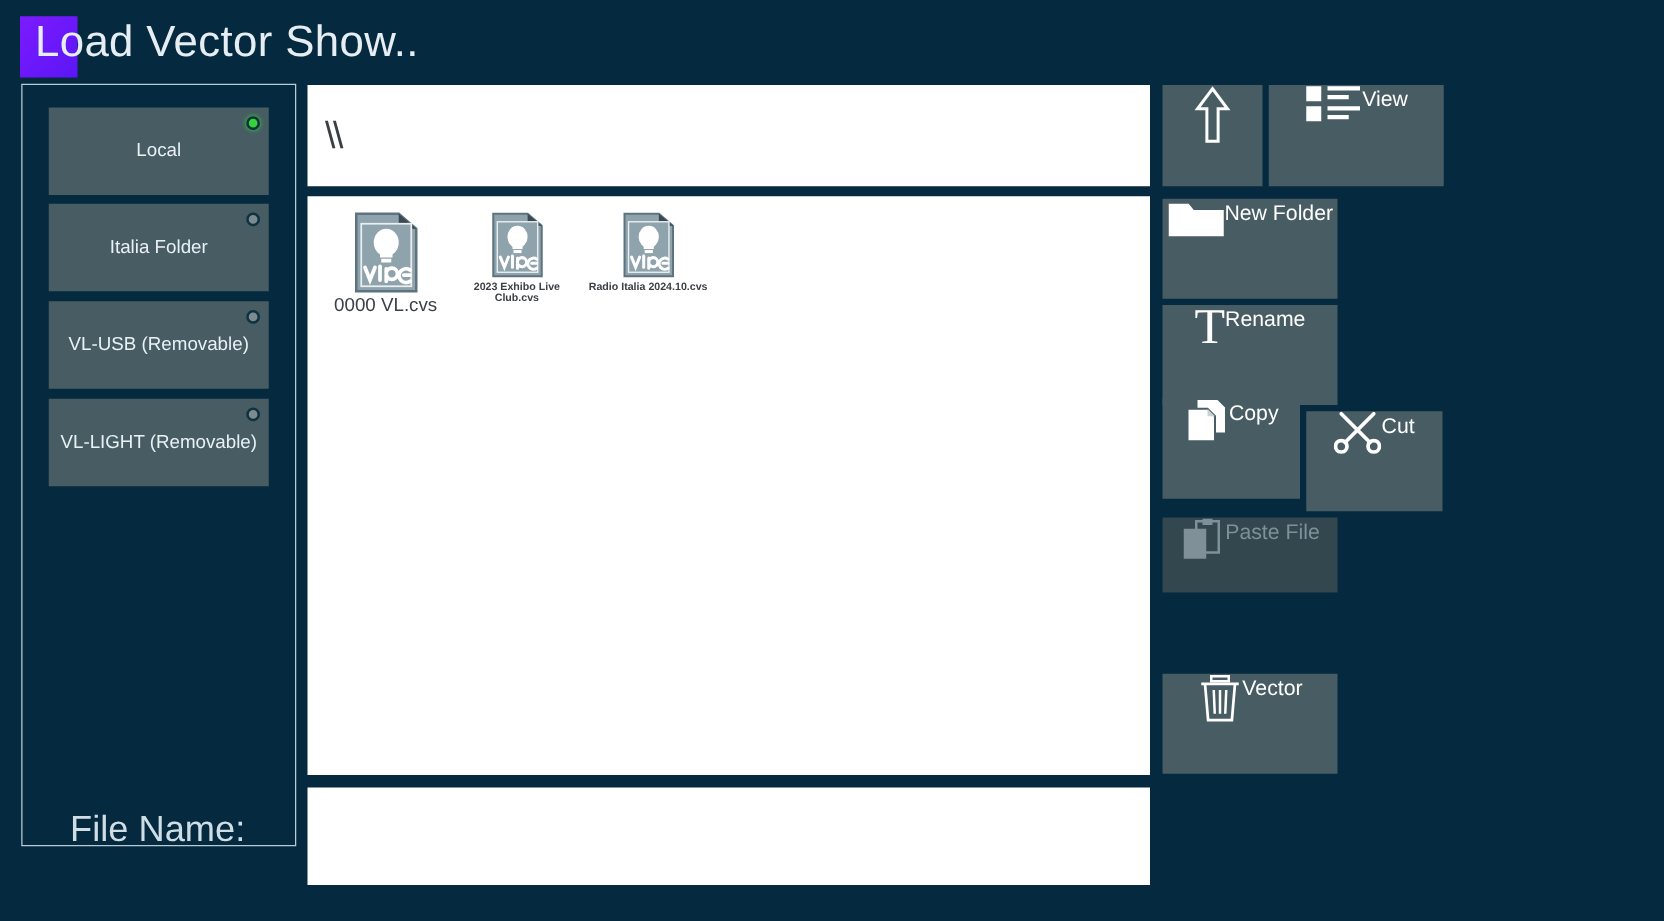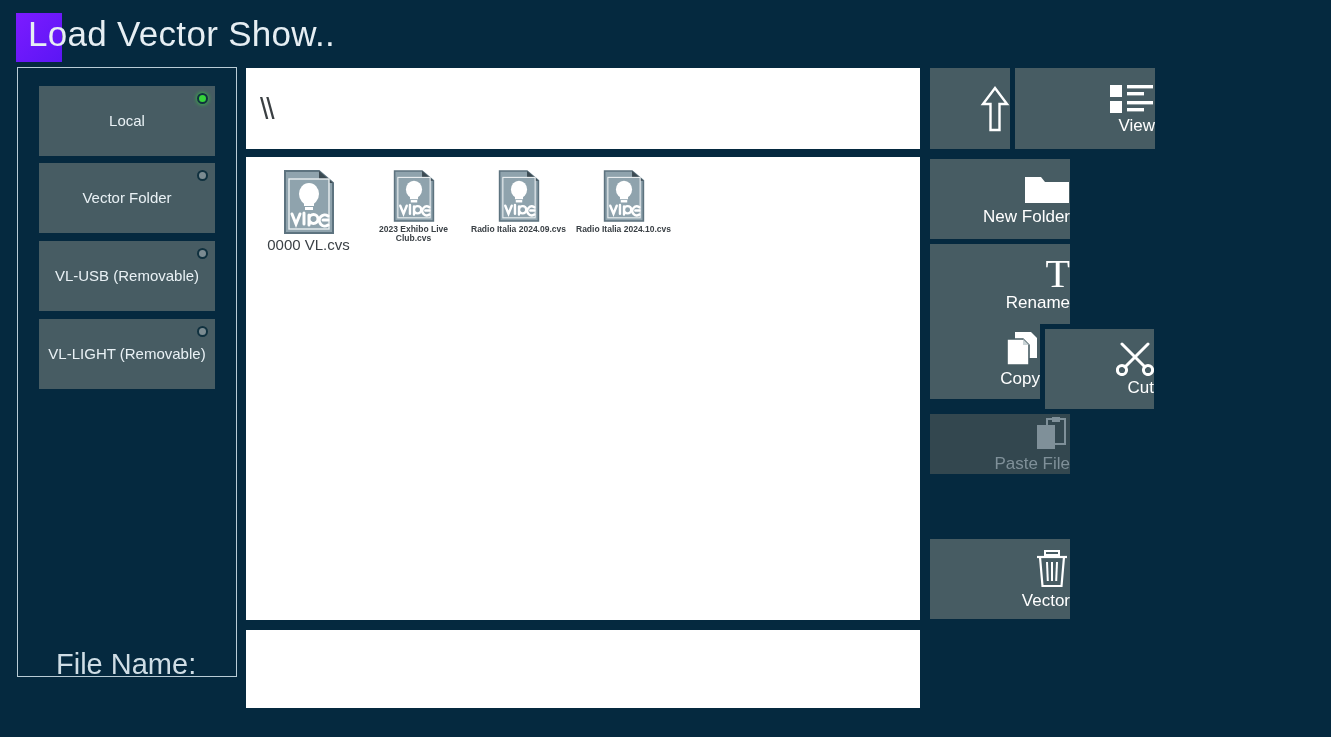--- a/index.html
+++ b/index.html
@@ -147,22 +147,22 @@
   .file-item.small .file-icon { width: 42px; height: 54px; }
 
   
   .tool-btn {
     position: absolute;
     background: #475c63;
     border: none;
     cursor: pointer;
     color: #ffffff;
     display: flex;
-    flex-direction: column;
-    align-items: flex-end;
+    flex-direction: row;
+    align-items: flex-start;
     justify-content: center;
     font-family: "Liberation Sans", sans-serif;
     padding: 0;
   }
   .tool-btn.disabled {
     background: #33474f;
     color: #7f9099;
     cursor: default;
   }
   .tool-label {
@@ -213,21 +213,21 @@
   <div id="app-title">Load Vector Show..</div>
 </div>
 
 <div id="sidebar">
     <button class="drive-btn" style="top: 18px;">
       <span class="led on"></span>
       <span class="drive-label">Local</span>
     </button>
     <button class="drive-btn" style="top: 95px;">
       <span class="led"></span>
-      <span class="drive-label">Vector Folder</span>
+      <span class="drive-label">Italia Folder</span>
     </button>
     <button class="drive-btn" style="top: 173px;">
       <span class="led"></span>
       <span class="drive-label">VL-USB (Removable)</span>
     </button>
     <button class="drive-btn" style="top: 251px;">
       <span class="led"></span>
       <span class="drive-label">VL-LIGHT (Removable)</span>
     </button>
   </div>
@@ -279,37 +279,20 @@
           <ellipse cx="26" cy="25" rx="10" ry="11" fill="#ffffff"></ellipse>
           <rect x="21" y="33" width="10" height="4" fill="#ffffff"></rect>
           <rect x="22" y="38" width="8" height="3" fill="#ffffff"></rect>
           <g fill="none" stroke="#ffffff" stroke-width="3" stroke-linecap="round">
             <path d="M9 45 L13 55 L17 45"></path>
             <path d="M21 44 L21 55"></path>
             <path d="M26 46 L26 56 M26 50 a4.5 4.5 0 1 1 4.5 4.5 a4.5 4.5 0 0 1 -4.5 -4.5"></path>
             <path d="M45 47 a5.5 5.5 0 1 0 0 9 M40 51 L45 51"></path>
           </g>
         </svg></div>
-      <div class="file-name">Radio Italia 2024.09.cvs</div>
-    </div>
-    <div class="file-item small">
-      <div class="file-icon"><svg viewBox="0 0 52 66" width="42" height="54">
-          <path d="M2 2 H36 L50 14 V64 H2 Z" fill="#8fa3ad" stroke="#5d737f" stroke-width="2"></path>
-          <path d="M36 2 L50 14 H36 Z" fill="#3b4a52"></path>
-          <rect x="6" y="10" width="40" height="50" fill="#8fa3ad" stroke="#e9eef0" stroke-width="1.4"></rect>
-          <ellipse cx="26" cy="25" rx="10" ry="11" fill="#ffffff"></ellipse>
-          <rect x="21" y="33" width="10" height="4" fill="#ffffff"></rect>
-          <rect x="22" y="38" width="8" height="3" fill="#ffffff"></rect>
-          <g fill="none" stroke="#ffffff" stroke-width="3" stroke-linecap="round">
-            <path d="M9 45 L13 55 L17 45"></path>
-            <path d="M21 44 L21 55"></path>
-            <path d="M26 46 L26 56 M26 50 a4.5 4.5 0 1 1 4.5 4.5 a4.5 4.5 0 0 1 -4.5 -4.5"></path>
-            <path d="M45 47 a5.5 5.5 0 1 0 0 9 M40 51 L45 51"></path>
-          </g>
-        </svg></div>
       <div class="file-name">Radio Italia 2024.10.cvs</div>
     </div>
   </div>
 
 <button class="tool-btn" id="btn-up">
   <span>
     <svg width="30" height="48" viewBox="0 0 30 48">
       <path d="M15 3 L27 19 L19.5 19 L19.5 45 L10.5 45 L10.5 19 L3 19 Z" fill="none" stroke="#ffffff" stroke-width="2.4" stroke-linejoin="miter"></path>
     </svg>
   </span>

